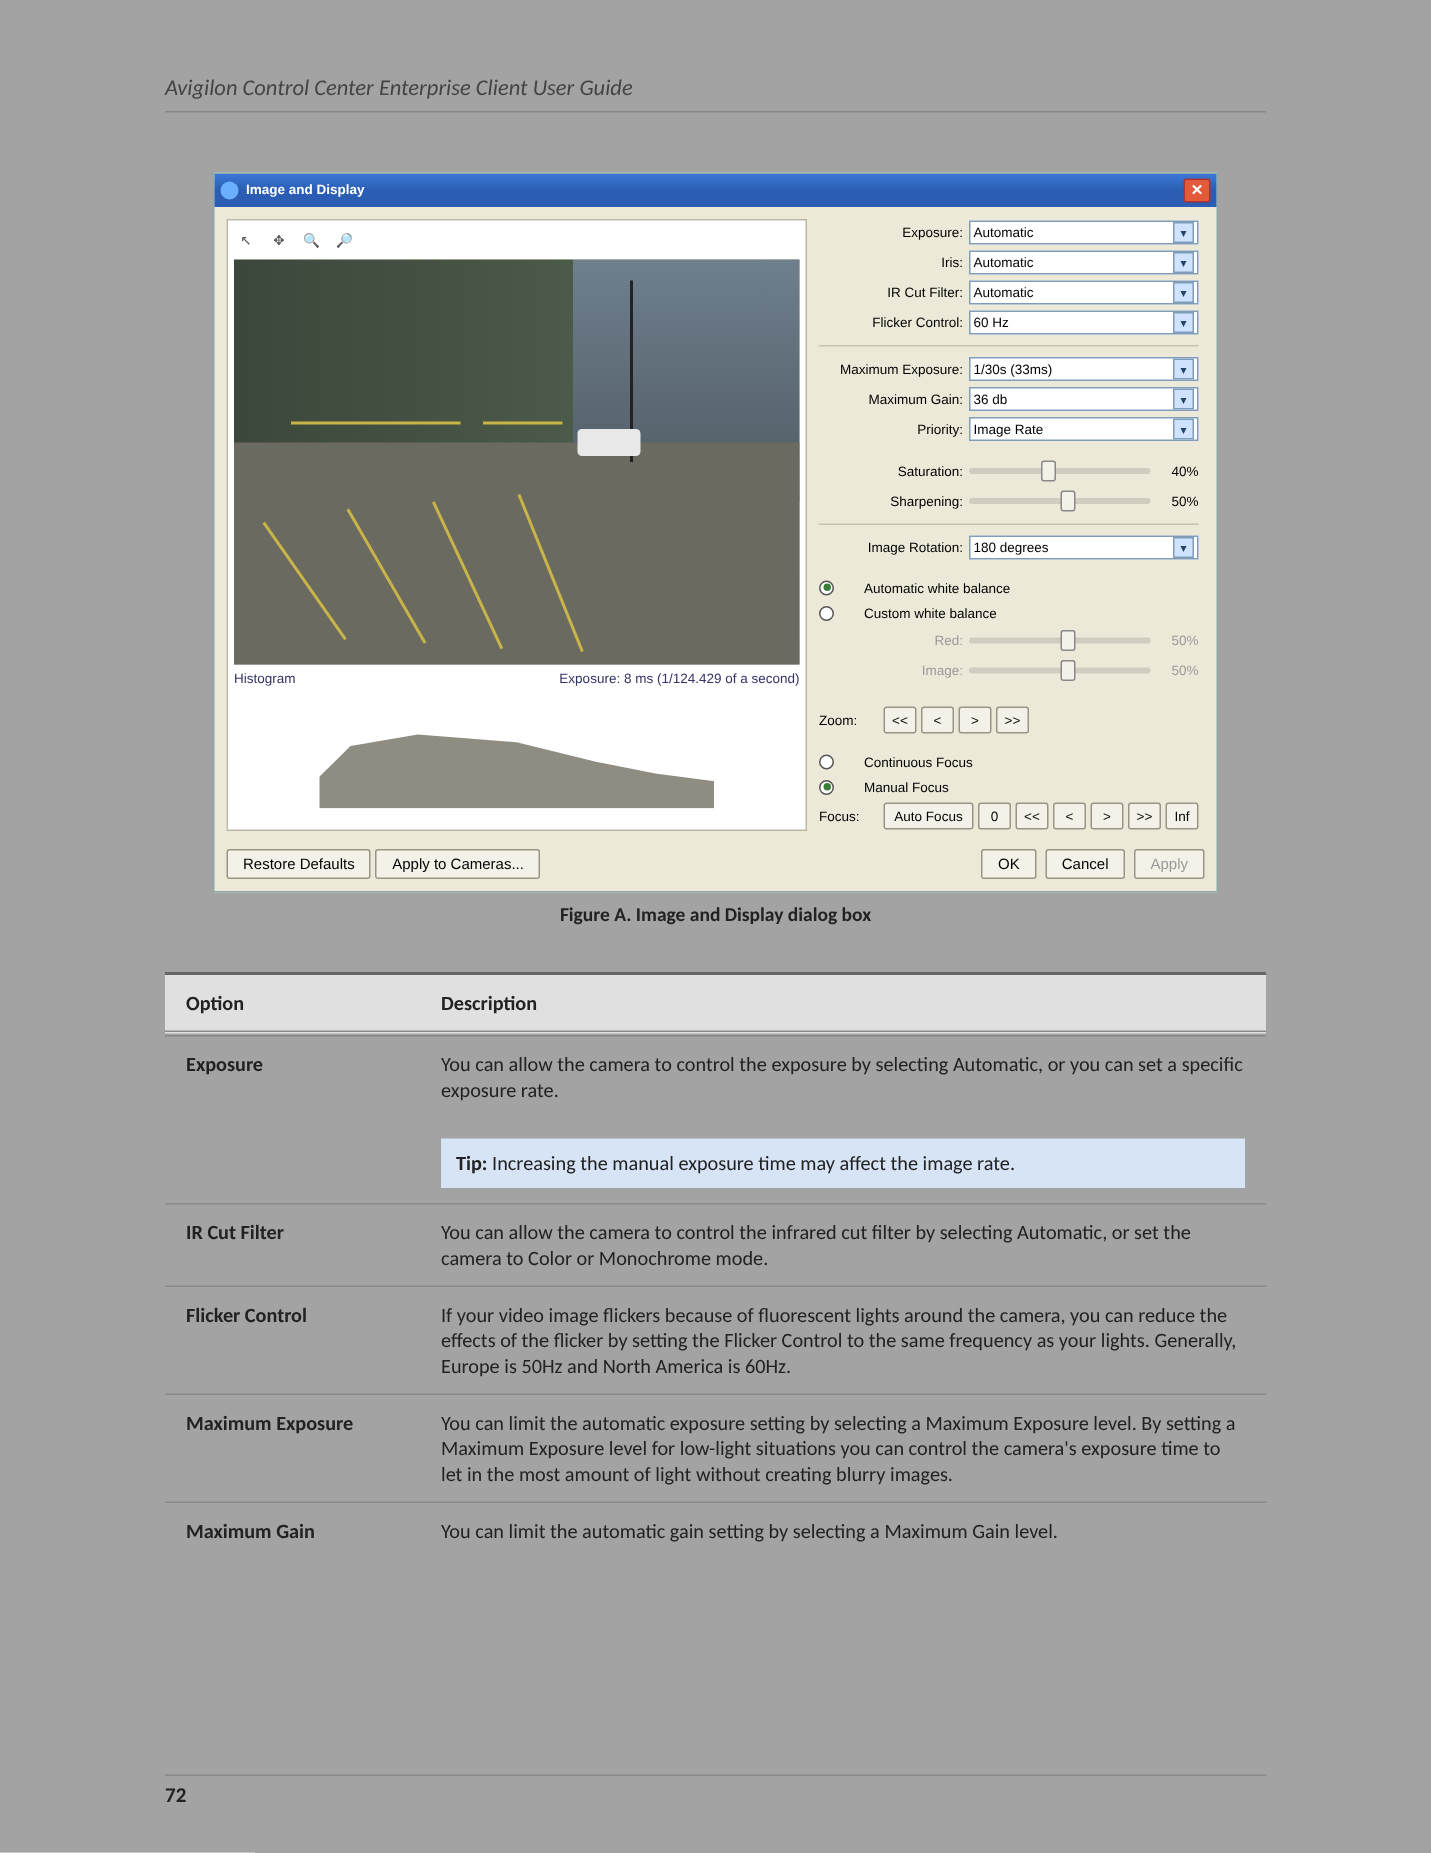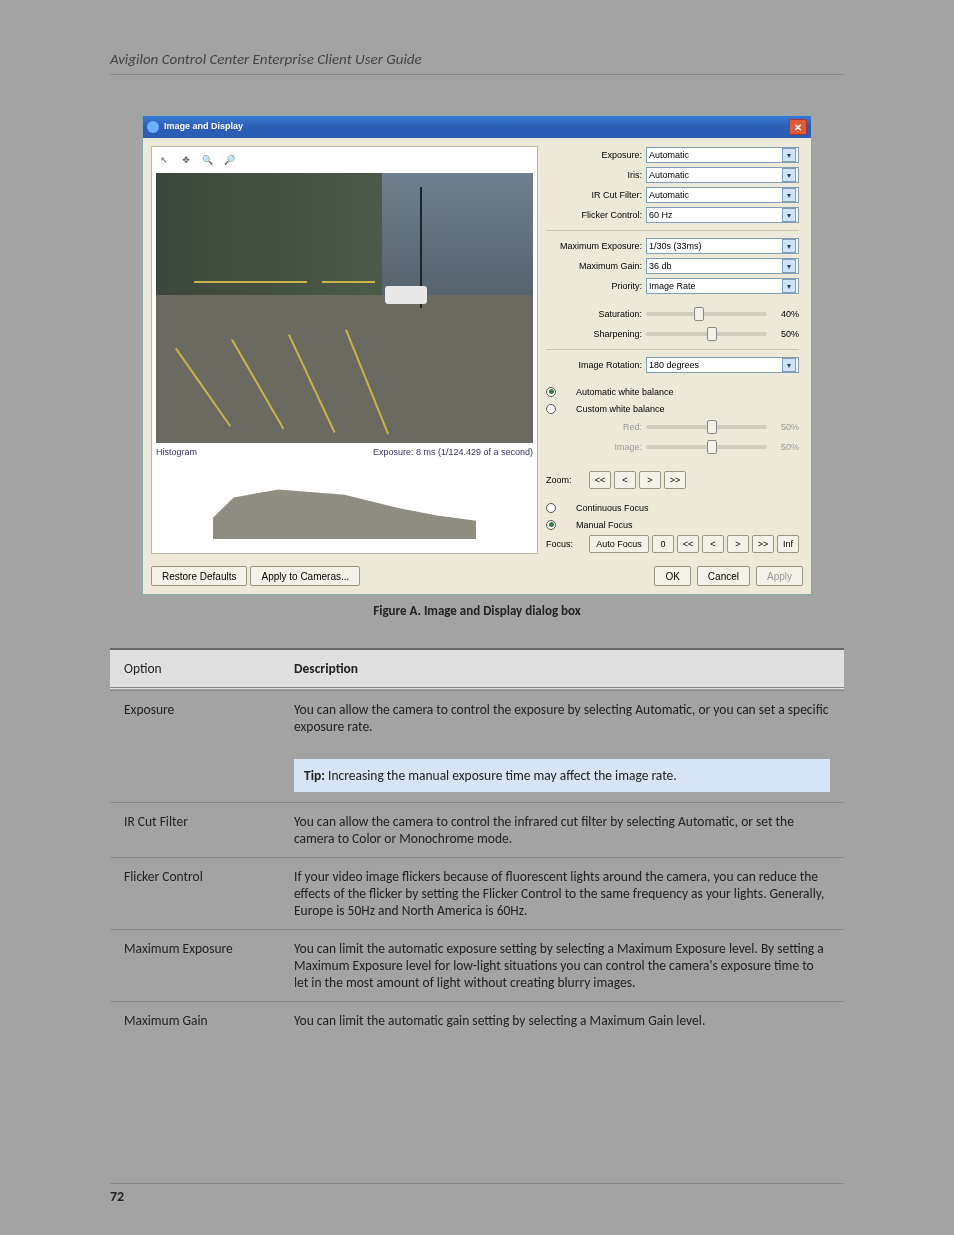--- a/index.html
+++ b/index.html
@@ -193,21 +193,21 @@
   }
   .opts-table tr:nth-child(2) td { border-top: 4px double #888; }
   .opts-table th {
     text-align:left;
     background:#e0e0e0;
     font-weight:bold;
     border-top: 2px solid #666;
   }
   .opts-table td:first-child, .opts-table th:first-child {
     width: 170px;
-    font-weight: normal;
+    font-weight: bold;
   }
   .tip-block {
     background:#d6e4f6;
     padding:8px 10px;
     margin-top:24px;
   }
   .tip-label { font-weight:bold; }
   .footer {
     position:absolute; bottom:30px; left:110px; right:110px;
     border-top:1px solid #888; padding-top:4px;

